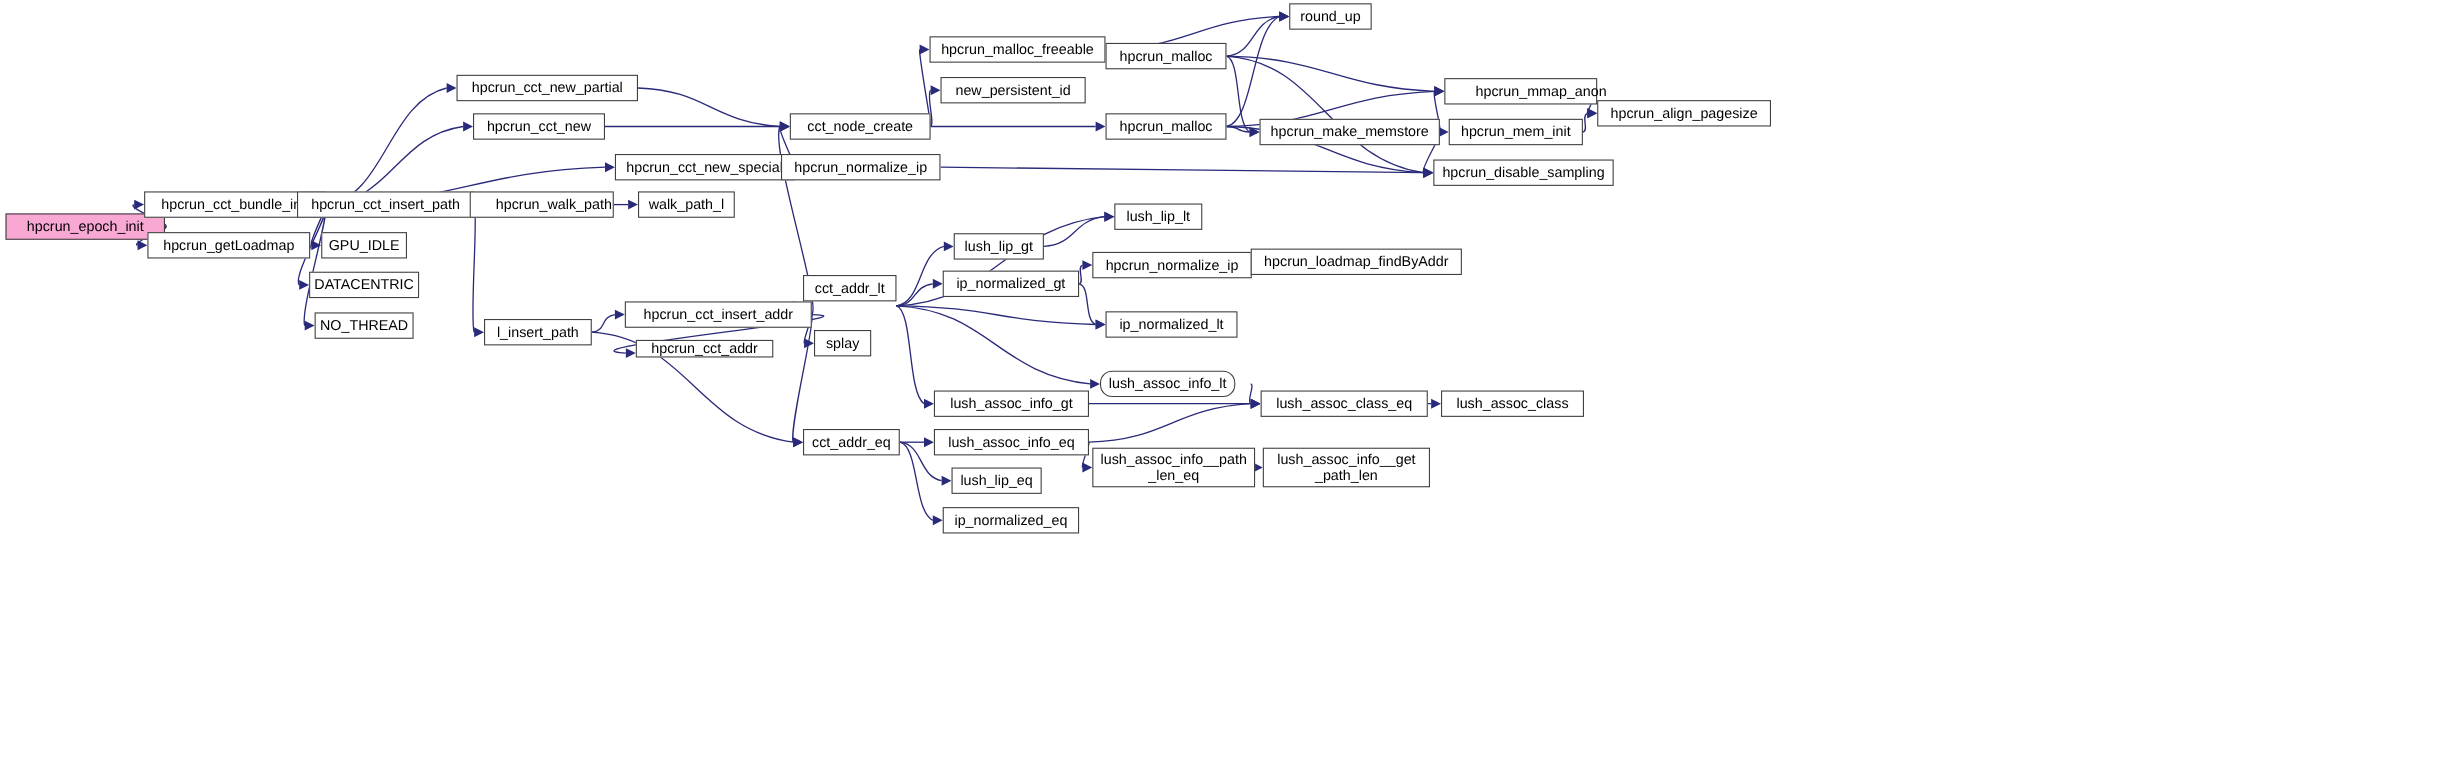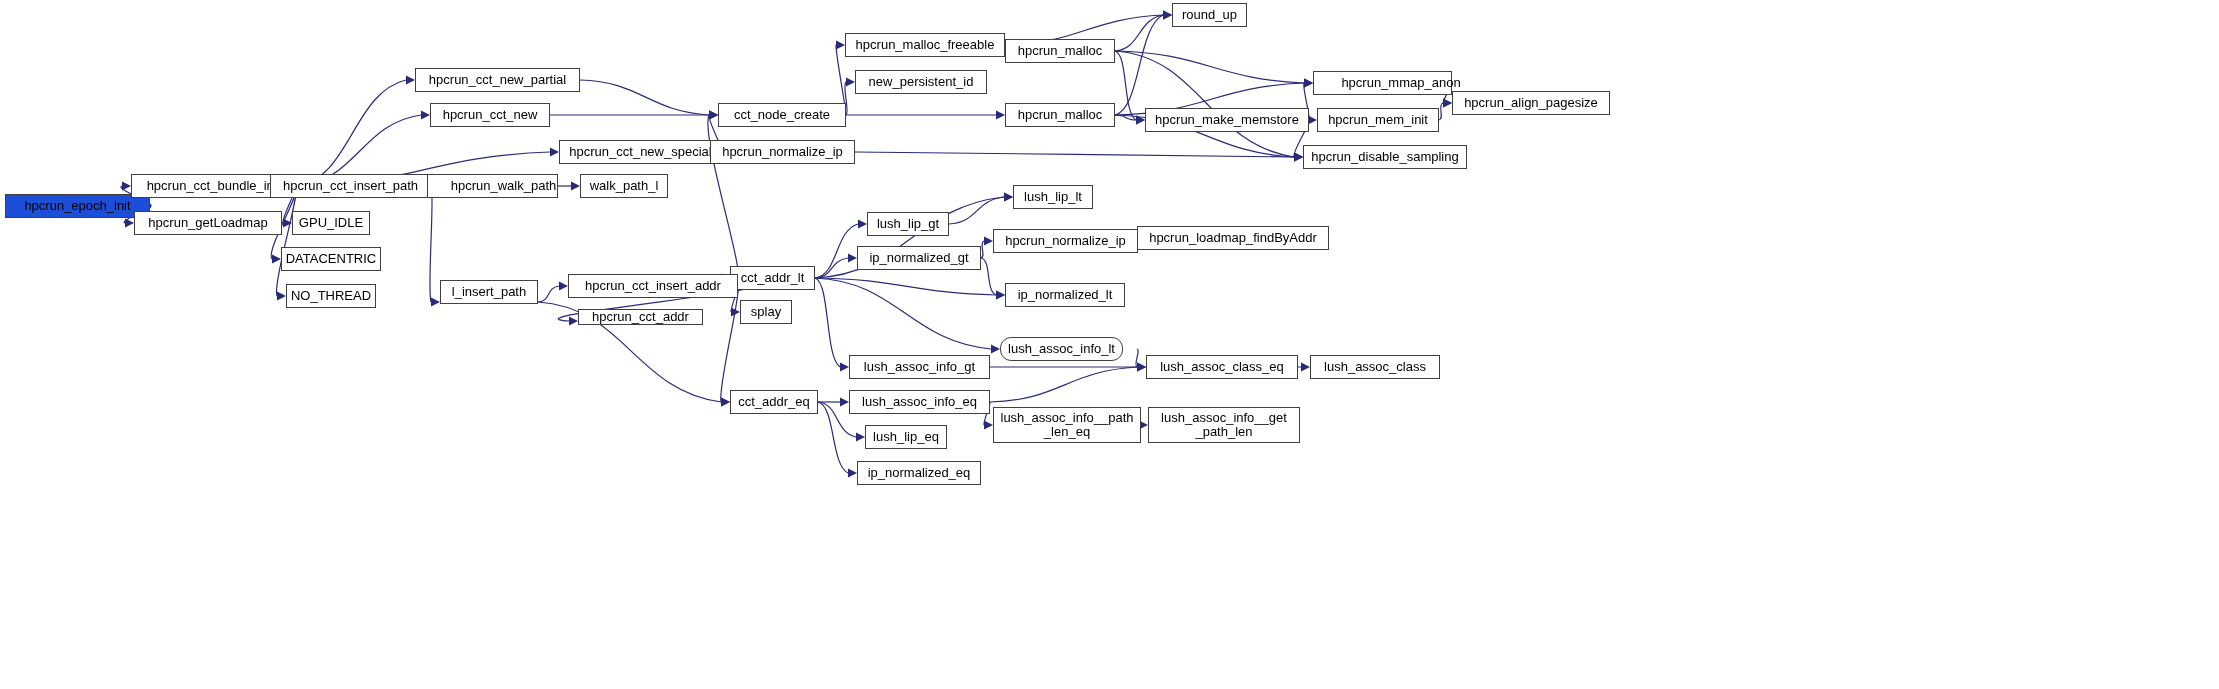--- a/index.html
+++ b/index.html
@@ -3,21 +3,21 @@
 <meta charset="utf-8">
 <style>
   html,body{margin:0;padding:0;background:#ffffff;}
   #canvas{position:relative;width:2219px;height:689px;background:#ffffff;
           font-family:"Liberation Sans", sans-serif;overflow:hidden;}
   svg#edges{position:absolute;left:0;top:0;width:2219px;height:689px;}
   .node{position:absolute;box-sizing:border-box;border:1px solid #404040;
         background:#ffffff;color:#000000;font-size:13px;line-height:1.05;
         display:flex;align-items:center;justify-content:center;text-align:center;
         white-space:pre;padding:0 5px;}
-  .node.root{background:#1d4ed8;border-color:#404040;}
+  .node.root{background:#f9a8d4;border-color:#404040;}
   .node .lbl{display:block;}
 </style>
 </head>
 <body>
 
 <div id="canvas">
   <svg id="edges" xmlns="http://www.w3.org/2000/svg">
       <path d="M 150 206 C 158.55 204.9 113.45 188.42 122 186" fill="none" stroke="#2a2a7a" stroke-width="1.2"></path>
       <polygon points="131,186 122,181.5 122,190.5" fill="#2a2a7a"></polygon>
       <path d="M 150 206 C 157.2 206.935 117.8 220.943 125 223" fill="none" stroke="#2a2a7a" stroke-width="1.2"></path>
@@ -147,40 +147,40 @@
       <div class="node" style="left: 134px; top: 211px; width: 148px; height: 24px;"><span class="lbl">hpcrun_getLoadmap</span></div>
       <div class="node" style="left: 415px; top: 68px; width: 165px; height: 24px;"><span class="lbl">hpcrun_cct_new_partial</span></div>
       <div class="node" style="left: 430px; top: 103px; width: 120px; height: 24px;"><span class="lbl">hpcrun_cct_new</span></div>
       <div class="node" style="left: 559px; top: 140px; width: 163px; height: 24px;"><span class="lbl">hpcrun_cct_new_special</span></div>
       <div class="node" style="left: 270px; top: 174px; width: 161px; height: 24px;"><span class="lbl">hpcrun_cct_insert_path</span></div>
       <div class="node" style="left: 292px; top: 211px; width: 78px; height: 24px;"><span class="lbl">GPU_IDLE</span></div>
       <div class="node" style="left: 281px; top: 247px; width: 100px; height: 24px;"><span class="lbl">DATACENTRIC</span></div>
       <div class="node" style="left: 286px; top: 284px; width: 90px; height: 24px;"><span class="lbl">NO_THREAD</span></div>
       <div class="node" style="left: 427px; top: 174px; width: 131px; height: 24px; padding-left: 27px;"><span class="lbl">hpcrun_walk_path</span></div>
       <div class="node" style="left: 580px; top: 174px; width: 88px; height: 24px;"><span class="lbl">walk_path_l</span></div>
-      <div class="node" style="left: 440px; top: 280px; width: 98px; height: 24px;"><span class="lbl">l_insert_path</span></div>
+      <div class="node" style="left: 440px; top: 290px; width: 98px; height: 24px;"><span class="lbl">l_insert_path</span></div>
       <div class="node" style="left: 718px; top: 103px; width: 128px; height: 24px;"><span class="lbl">cct_node_create</span></div>
       <div class="node" style="left: 710px; top: 140px; width: 145px; height: 24px;"><span class="lbl">hpcrun_normalize_ip</span></div>
       <div class="node" style="left: 845px; top: 33px; width: 160px; height: 24px;"><span class="lbl">hpcrun_malloc_freeable</span></div>
       <div class="node" style="left: 855px; top: 70px; width: 132px; height: 24px;"><span class="lbl">new_persistent_id</span></div>
       <div class="node" style="left: 1005px; top: 39px; width: 110px; height: 24px;"><span class="lbl">hpcrun_malloc</span></div>
       <div class="node" style="left: 1005px; top: 103px; width: 110px; height: 24px;"><span class="lbl">hpcrun_malloc</span></div>
       <div class="node" style="left: 1172px; top: 3px; width: 75px; height: 24px;"><span class="lbl">round_up</span></div>
       <div class="node" style="left: 1145px; top: 108px; width: 164px; height: 24px;"><span class="lbl">hpcrun_make_memstore</span></div>
       <div class="node" style="left: 1313px; top: 71px; width: 139px; height: 24px; padding-left: 42px;"><span class="lbl">hpcrun_mmap_anon</span></div>
       <div class="node" style="left: 1317px; top: 108px; width: 122px; height: 24px;"><span class="lbl">hpcrun_mem_init</span></div>
       <div class="node" style="left: 1303px; top: 145px; width: 164px; height: 24px;"><span class="lbl">hpcrun_disable_sampling</span></div>
       <div class="node" style="left: 1452px; top: 91px; width: 158px; height: 24px;"><span class="lbl">hpcrun_align_pagesize</span></div>
       <div class="node" style="left: 1013px; top: 185px; width: 80px; height: 24px;"><span class="lbl">lush_lip_lt</span></div>
       <div class="node" style="left: 867px; top: 212px; width: 82px; height: 24px;"><span class="lbl">lush_lip_gt</span></div>
       <div class="node" style="left: 857px; top: 246px; width: 124px; height: 24px;"><span class="lbl">ip_normalized_gt</span></div>
       <div class="node" style="left: 993px; top: 229px; width: 145px; height: 24px;"><span class="lbl">hpcrun_normalize_ip</span></div>
       <div class="node" style="left: 1137px; top: 226px; width: 192px; height: 24px;"><span class="lbl">hpcrun_loadmap_findByAddr</span></div>
       <div class="node" style="left: 1005px; top: 283px; width: 120px; height: 24px;"><span class="lbl">ip_normalized_lt</span></div>
-      <div class="node" style="left: 730px; top: 266px; width: 85px; height: 24px;"><span class="lbl">cct_addr_lt</span></div>
+      <div class="node" style="left: 730px; top: 250px; width: 85px; height: 24px;"><span class="lbl">cct_addr_lt</span></div>
       <div class="node" style="left: 740px; top: 300px; width: 52px; height: 24px;"><span class="lbl">splay</span></div>
       <div class="node" style="left: 568px; top: 274px; width: 170px; height: 24px;"><span class="lbl">hpcrun_cct_insert_addr</span></div>
       <div class="node" style="left: 578px; top: 309px; width: 125px; height: 16px; justify-content: center;"><span class="lbl">hpcrun_cct_addr</span></div>
       <div class="node" style="left: 849px; top: 355px; width: 141px; height: 24px;"><span class="lbl">lush_assoc_info_gt</span></div>
       <div class="node" style="left: 1000px; top: 337px; width: 123px; height: 24px; border-radius: 11px;"><span class="lbl">lush_assoc_info_lt</span></div>
       <div class="node" style="left: 1146px; top: 355px; width: 152px; height: 24px;"><span class="lbl">lush_assoc_class_eq</span></div>
       <div class="node" style="left: 1310px; top: 355px; width: 130px; height: 24px;"><span class="lbl">lush_assoc_class</span></div>
       <div class="node" style="left: 730px; top: 390px; width: 88px; height: 24px;"><span class="lbl">cct_addr_eq</span></div>
       <div class="node" style="left: 849px; top: 390px; width: 141px; height: 24px; text-align: center;"><span class="lbl">lush_assoc_info_eq</span></div>
       <div class="node" style="left: 993px; top: 407px; width: 148px; height: 36px;"><span class="lbl">lush_assoc_info__path

